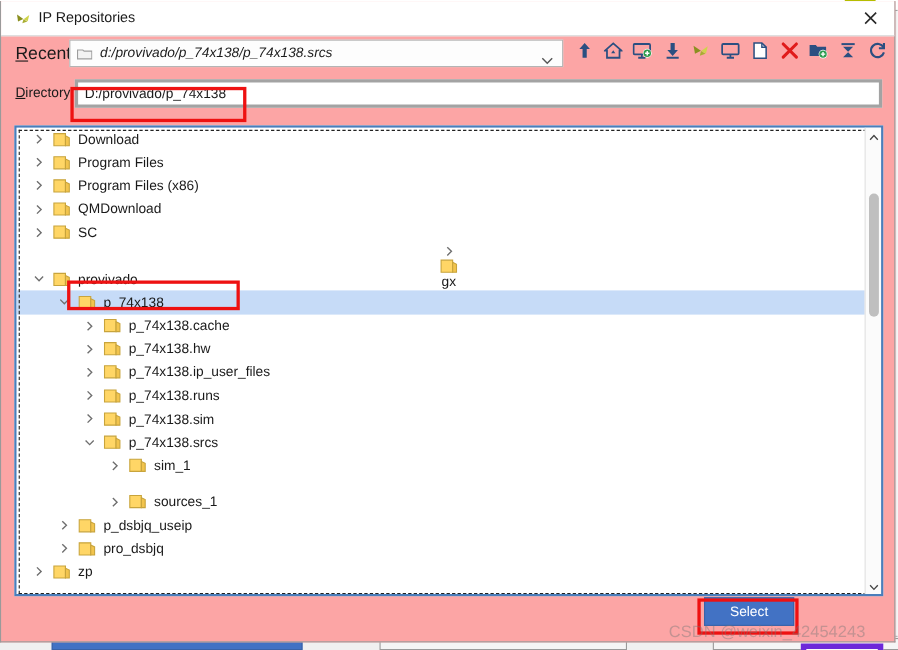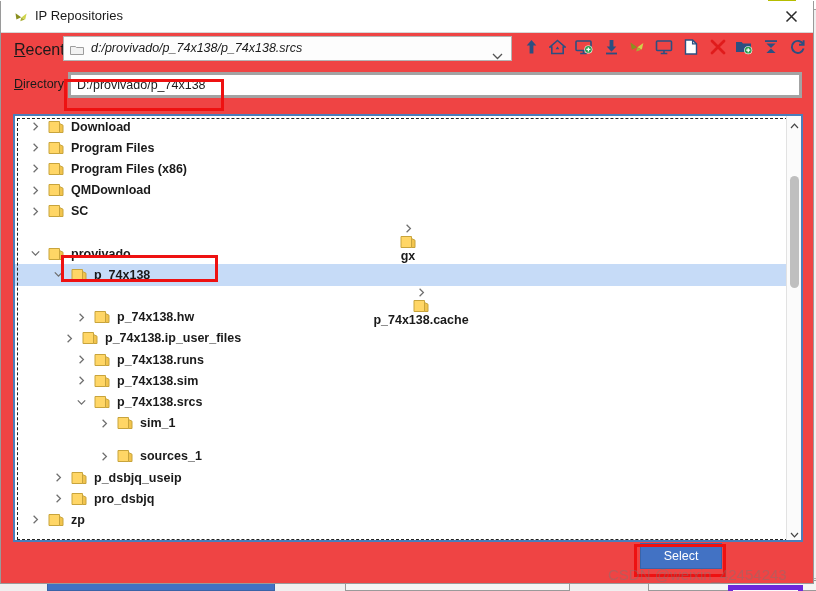--- a/index.html
+++ b/index.html
@@ -51,21 +51,21 @@
     position: absolute; bottom: 0px; height: 11px;
     border: 1px solid #9a9a9a; background: #f5f5f5; box-sizing: border-box;
   }
   .bg-btn.primary { background: #4272c4; border-color: #3a63a8; }
 
   
   .dialog {
     position: absolute;
     left: 0; top: 1px;
     width: 814px; height: 583px;
-    background: #ef4444;
+    background: #fca5a5;
     border: 1px solid #9a9a9a;
     border-top: none;
     box-sizing: border-box;
   }
 
   
   .titlebar {
     position: relative;
     height: 31px;
     background: #ffffff;
@@ -154,21 +154,20 @@
     position: absolute; left: 2px; top: 2px;
     width: 771px; height: 422px;
     border: 1px dashed #222;
     box-sizing: border-box;
     pointer-events: none;
   }
   .tree-scroll {
     position: absolute; left: 0; top: 0;
     width: 772px; height: 424px;
     overflow: hidden;
-    font-weight: bold;
   }
   .tree-row {
     position: relative;
     height: 21.2px;
     display: flex;
     align-items: center;
     white-space: nowrap;
     cursor: default;
   }
   .tree-row.selected { background: #c6dbf7; }
@@ -498,21 +497,21 @@
               <svg width="9" height="9" viewBox="0 0 9 9">
                 <path d="M0.8 2.4 L4.5 6.2 L8.2 2.4" stroke="#6f6f6f" stroke-width="1.25" fill="none"></path>
               </svg>
             </span>
             <span class="folder-ico" style="margin-left: 6px;"><svg width="17" height="14" viewBox="0 0 17 14">
                 <path d="M1 1.5 L11.5 1.5 L11.5 12.5 L1 12.5 Z" fill="#ffd666" stroke="#c8a43c" stroke-width="1"></path>
                 <path d="M11.5 3.5 L15 5.2 L15 12.5 L11.5 12.5 Z" fill="#f2c44d" stroke="#c8a43c" stroke-width="1"></path>
               </svg></span>
             <span class="tree-label">p_74x138</span>
           </div>
-          <div class="tree-row" style="padding-left: 40px; flex-direction: column;">
+          <div class="tree-row" style="padding-left: 60px;">
             <span class="tw">
               <svg width="9" height="9" viewBox="0 0 9 9">
                 <path d="M2.6 0.8 L6.4 4.5 L2.6 8.2" stroke="#6f6f6f" stroke-width="1.25" fill="none"></path>
               </svg>
             </span>
             <span class="folder-ico" style="margin-left: 6px;"><svg width="17" height="14" viewBox="0 0 17 14">
                 <path d="M1 1.5 L11.5 1.5 L11.5 12.5 L1 12.5 Z" fill="#ffd666" stroke="#c8a43c" stroke-width="1"></path>
                 <path d="M11.5 3.5 L15 5.2 L15 12.5 L11.5 12.5 Z" fill="#f2c44d" stroke="#c8a43c" stroke-width="1"></path>
               </svg></span>
             <span class="tree-label">p_74x138.cache</span>
@@ -522,21 +521,21 @@
               <svg width="9" height="9" viewBox="0 0 9 9">
                 <path d="M2.6 0.8 L6.4 4.5 L2.6 8.2" stroke="#6f6f6f" stroke-width="1.25" fill="none"></path>
               </svg>
             </span>
             <span class="folder-ico" style="margin-left: 6px;"><svg width="17" height="14" viewBox="0 0 17 14">
                 <path d="M1 1.5 L11.5 1.5 L11.5 12.5 L1 12.5 Z" fill="#ffd666" stroke="#c8a43c" stroke-width="1"></path>
                 <path d="M11.5 3.5 L15 5.2 L15 12.5 L11.5 12.5 Z" fill="#f2c44d" stroke="#c8a43c" stroke-width="1"></path>
               </svg></span>
             <span class="tree-label">p_74x138.hw</span>
           </div>
-          <div class="tree-row" style="padding-left: 48px;">
+          <div class="tree-row" style="padding-left: 60px;">
             <span class="tw">
               <svg width="9" height="9" viewBox="0 0 9 9">
                 <path d="M2.6 0.8 L6.4 4.5 L2.6 8.2" stroke="#6f6f6f" stroke-width="1.25" fill="none"></path>
               </svg>
             </span>
             <span class="folder-ico" style="margin-left: 6px;"><svg width="17" height="14" viewBox="0 0 17 14">
                 <path d="M1 1.5 L11.5 1.5 L11.5 12.5 L1 12.5 Z" fill="#ffd666" stroke="#c8a43c" stroke-width="1"></path>
                 <path d="M11.5 3.5 L15 5.2 L15 12.5 L11.5 12.5 Z" fill="#f2c44d" stroke="#c8a43c" stroke-width="1"></path>
               </svg></span>
             <span class="tree-label">p_74x138.ip_user_files</span>

